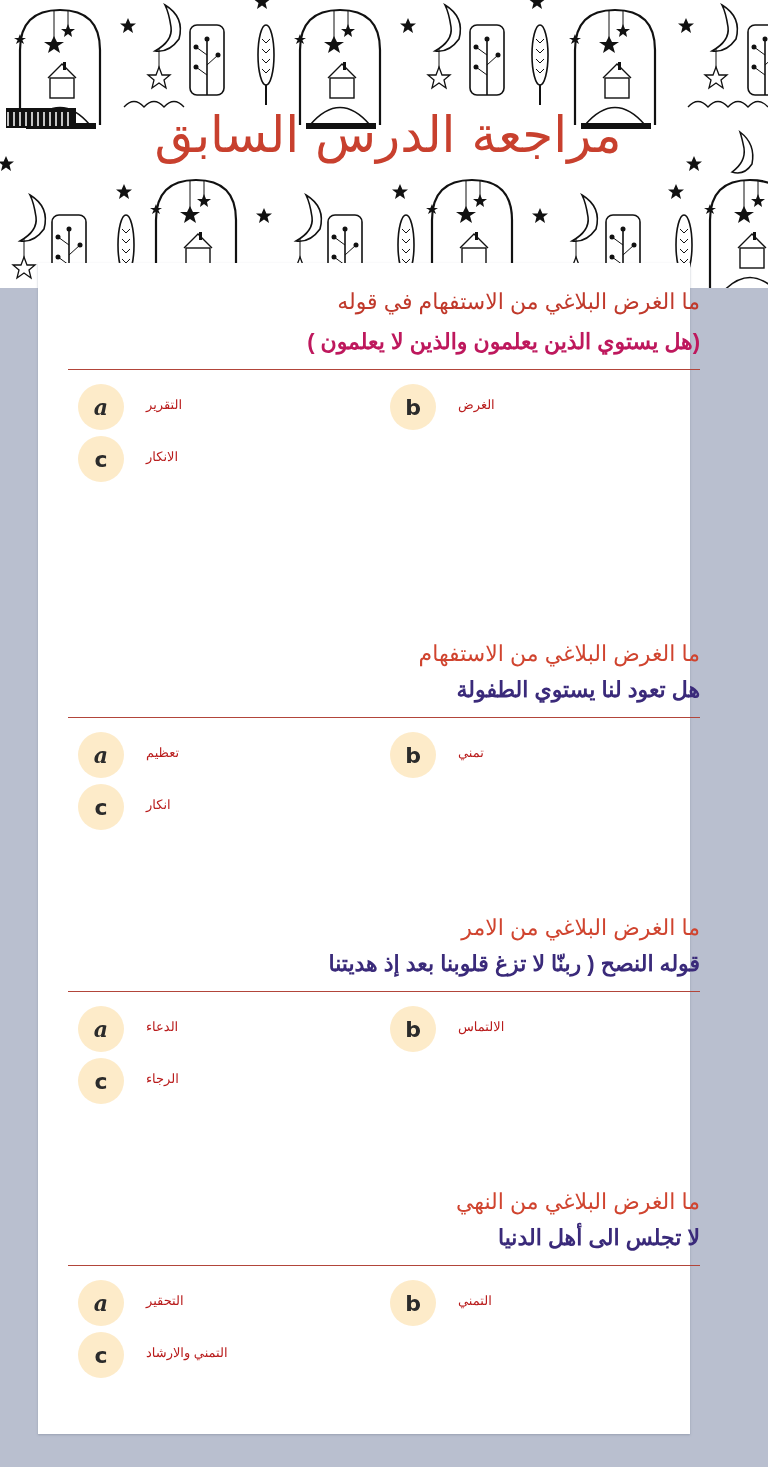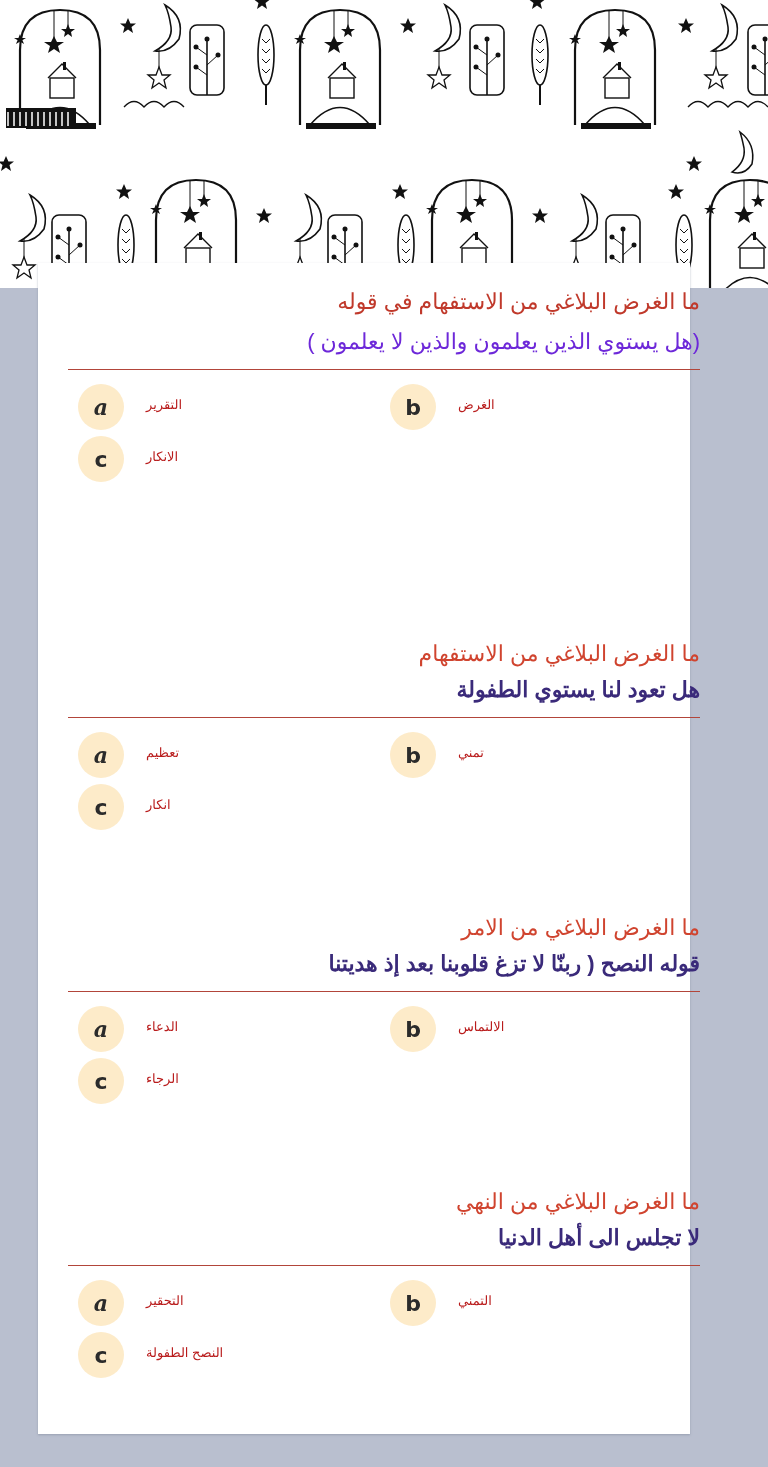--- a/index.html
+++ b/index.html
@@ -57,21 +57,21 @@
   }
   .q-heading.bold { font-weight: normal; color: #d0442f; }
   .q-sub {
     direction: rtl;
     text-align: right;
     font-size: 22px;
     line-height: 34px;
     white-space: nowrap;
     color: #6a3fa0;
   }
-  .q-sub.light { color: #6d28d9; font-weight: normal; letter-spacing: 0.5px; }
+  .q-sub.light { color: #be185d; font-weight: bold; letter-spacing: 0.5px; }
   .q-sub.bold { color: #3a2a7a; font-weight: bold; }
   .q-divider {
     height: 1px;
     background: #b2453a;
     margin-top: 10px;
   }
 
   .options { position: relative; height: 110px; margin-top: 14px; }
   .option {
     position: absolute;
@@ -186,20 +186,21 @@
       <use href="#star" x="124" y="192"></use>
       <use href="#star" x="400" y="192"></use>
       <use href="#star" x="676" y="192"></use>
       <use href="#star" x="6" y="164"></use>
       <use href="#star" x="264" y="216"></use>
       <use href="#star" x="540" y="216"></use>
       <use href="#star" x="694" y="164"></use>
 
       <path d="M740 132 Q756 144 752 164 Q744 176 732 172 Q746 162 744 148 Q742 138 740 132 Z" fill="#fff" stroke="#111" stroke-width="1.5"></path>
     </svg>
+    <div class="header-title">مراجعة الدرس السابق</div>
   </div>
 
   <div class="card">
 
     <div class="question" style="top: 24px;">
       <div class="q-heading">ما الغرض البلاغي من الاستفهام  في قوله</div>
       <div class="q-sub light" style="margin-top: 8px;">(هل يستوي الذين يعلمون والذين لا يعلمون )</div>
       <div class="q-divider" style="margin-top: 10px;"></div>
       <div class="options">
         <div class="option opt-a">
@@ -265,19 +266,19 @@
         <div class="option opt-a">
           <span class="badge script">a</span>
           <span class="label">التحقير</span>
         </div>
         <div class="option opt-b">
           <span class="badge">b</span>
           <span class="label">التمني</span>
         </div>
         <div class="option opt-c">
           <span class="badge">c</span>
-          <span class="label">النصح الطفولة</span>
+          <span class="label">التمني والارشاد</span>
         </div>
       </div>
     </div>
 
   </div>
 </div>
 
 </body></html>

